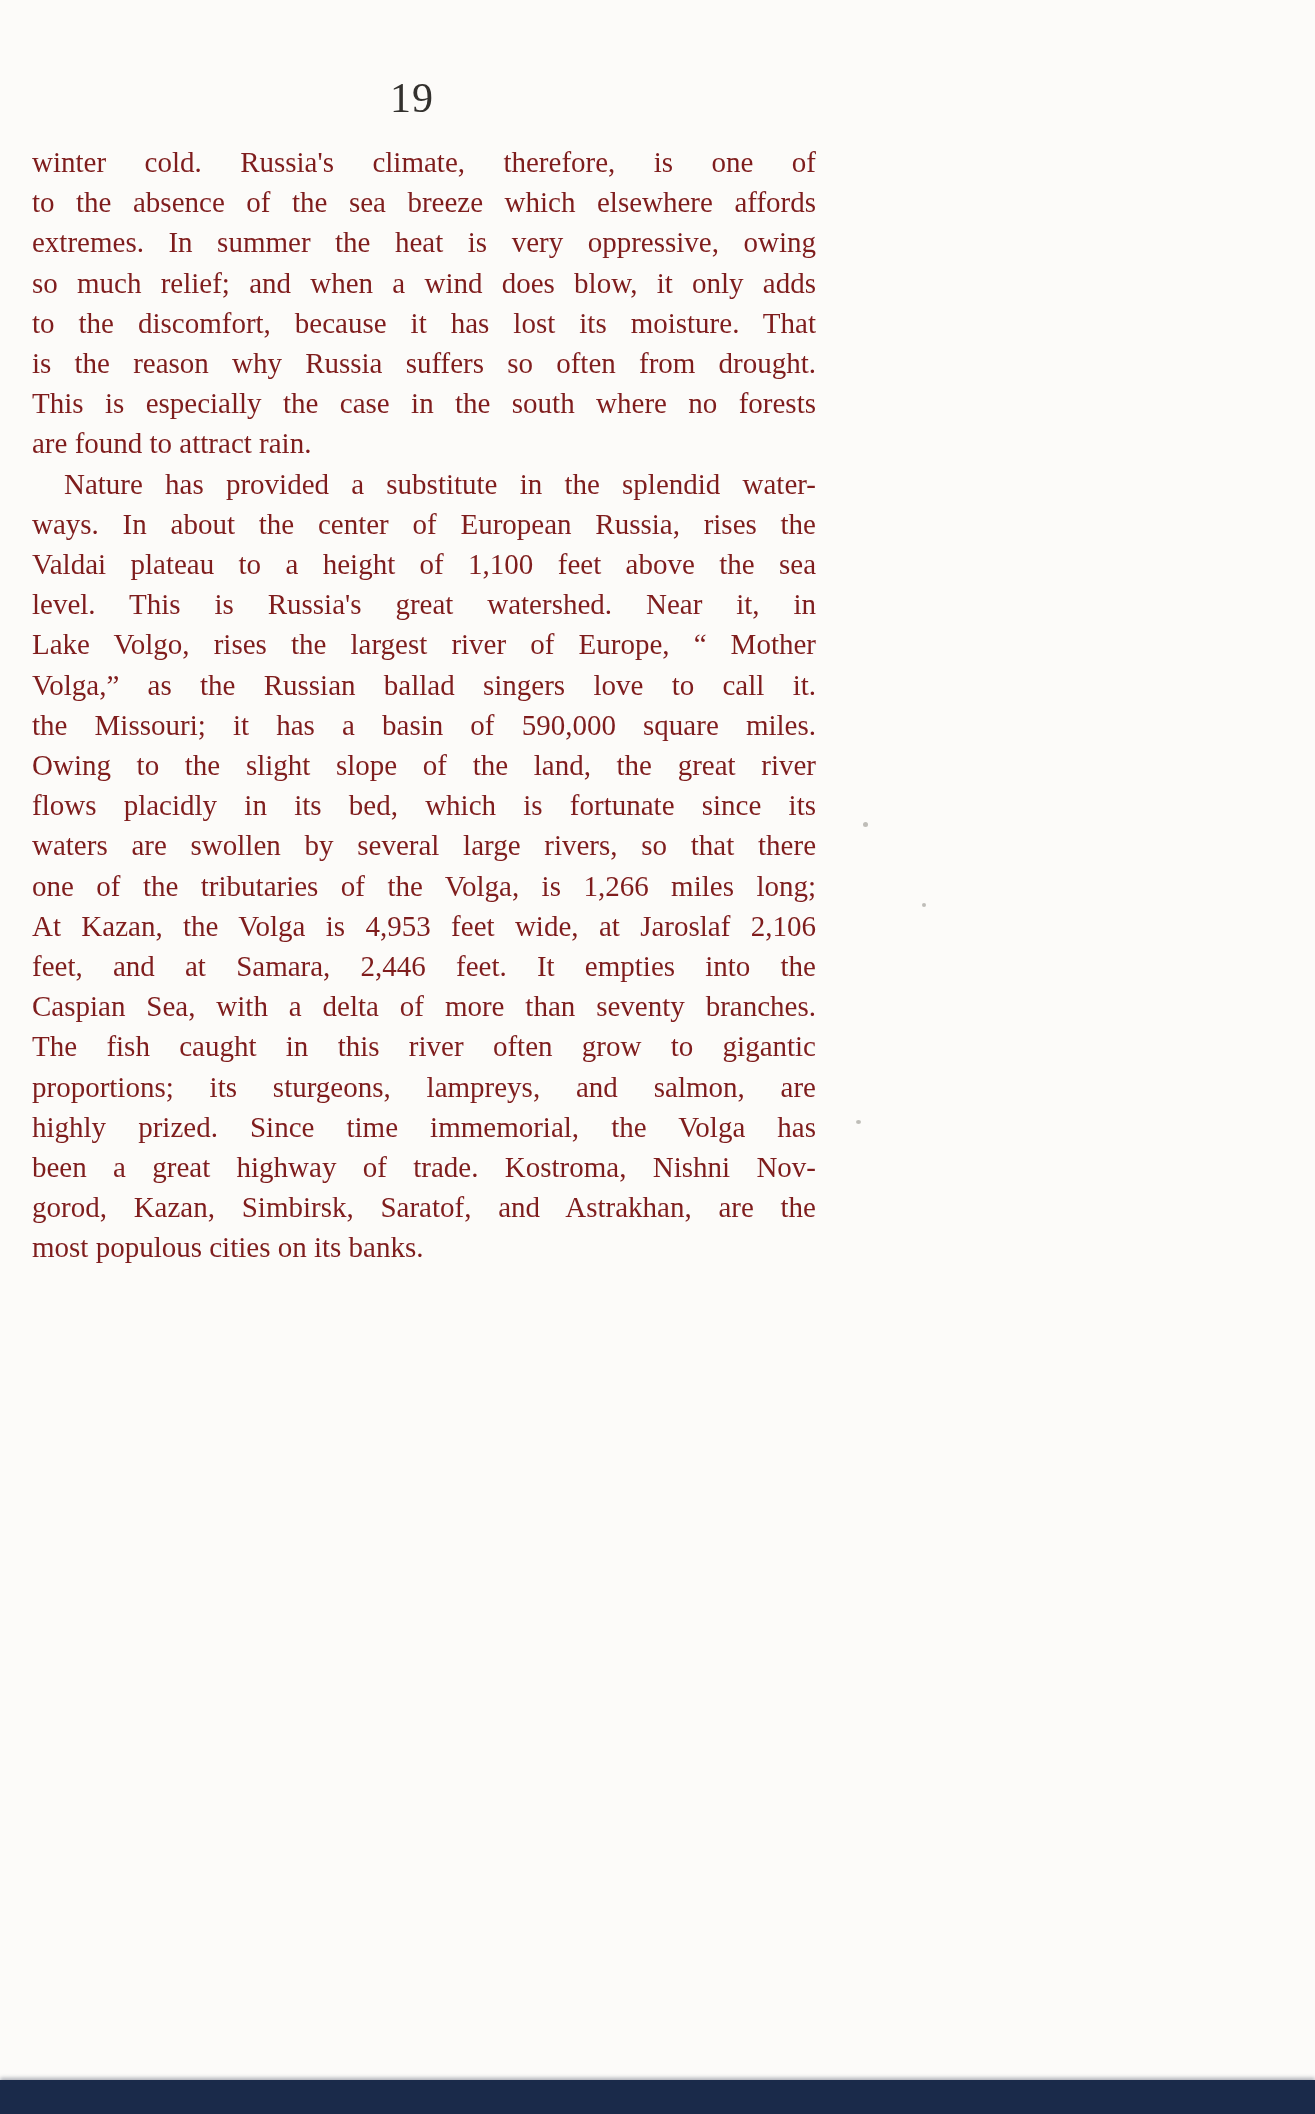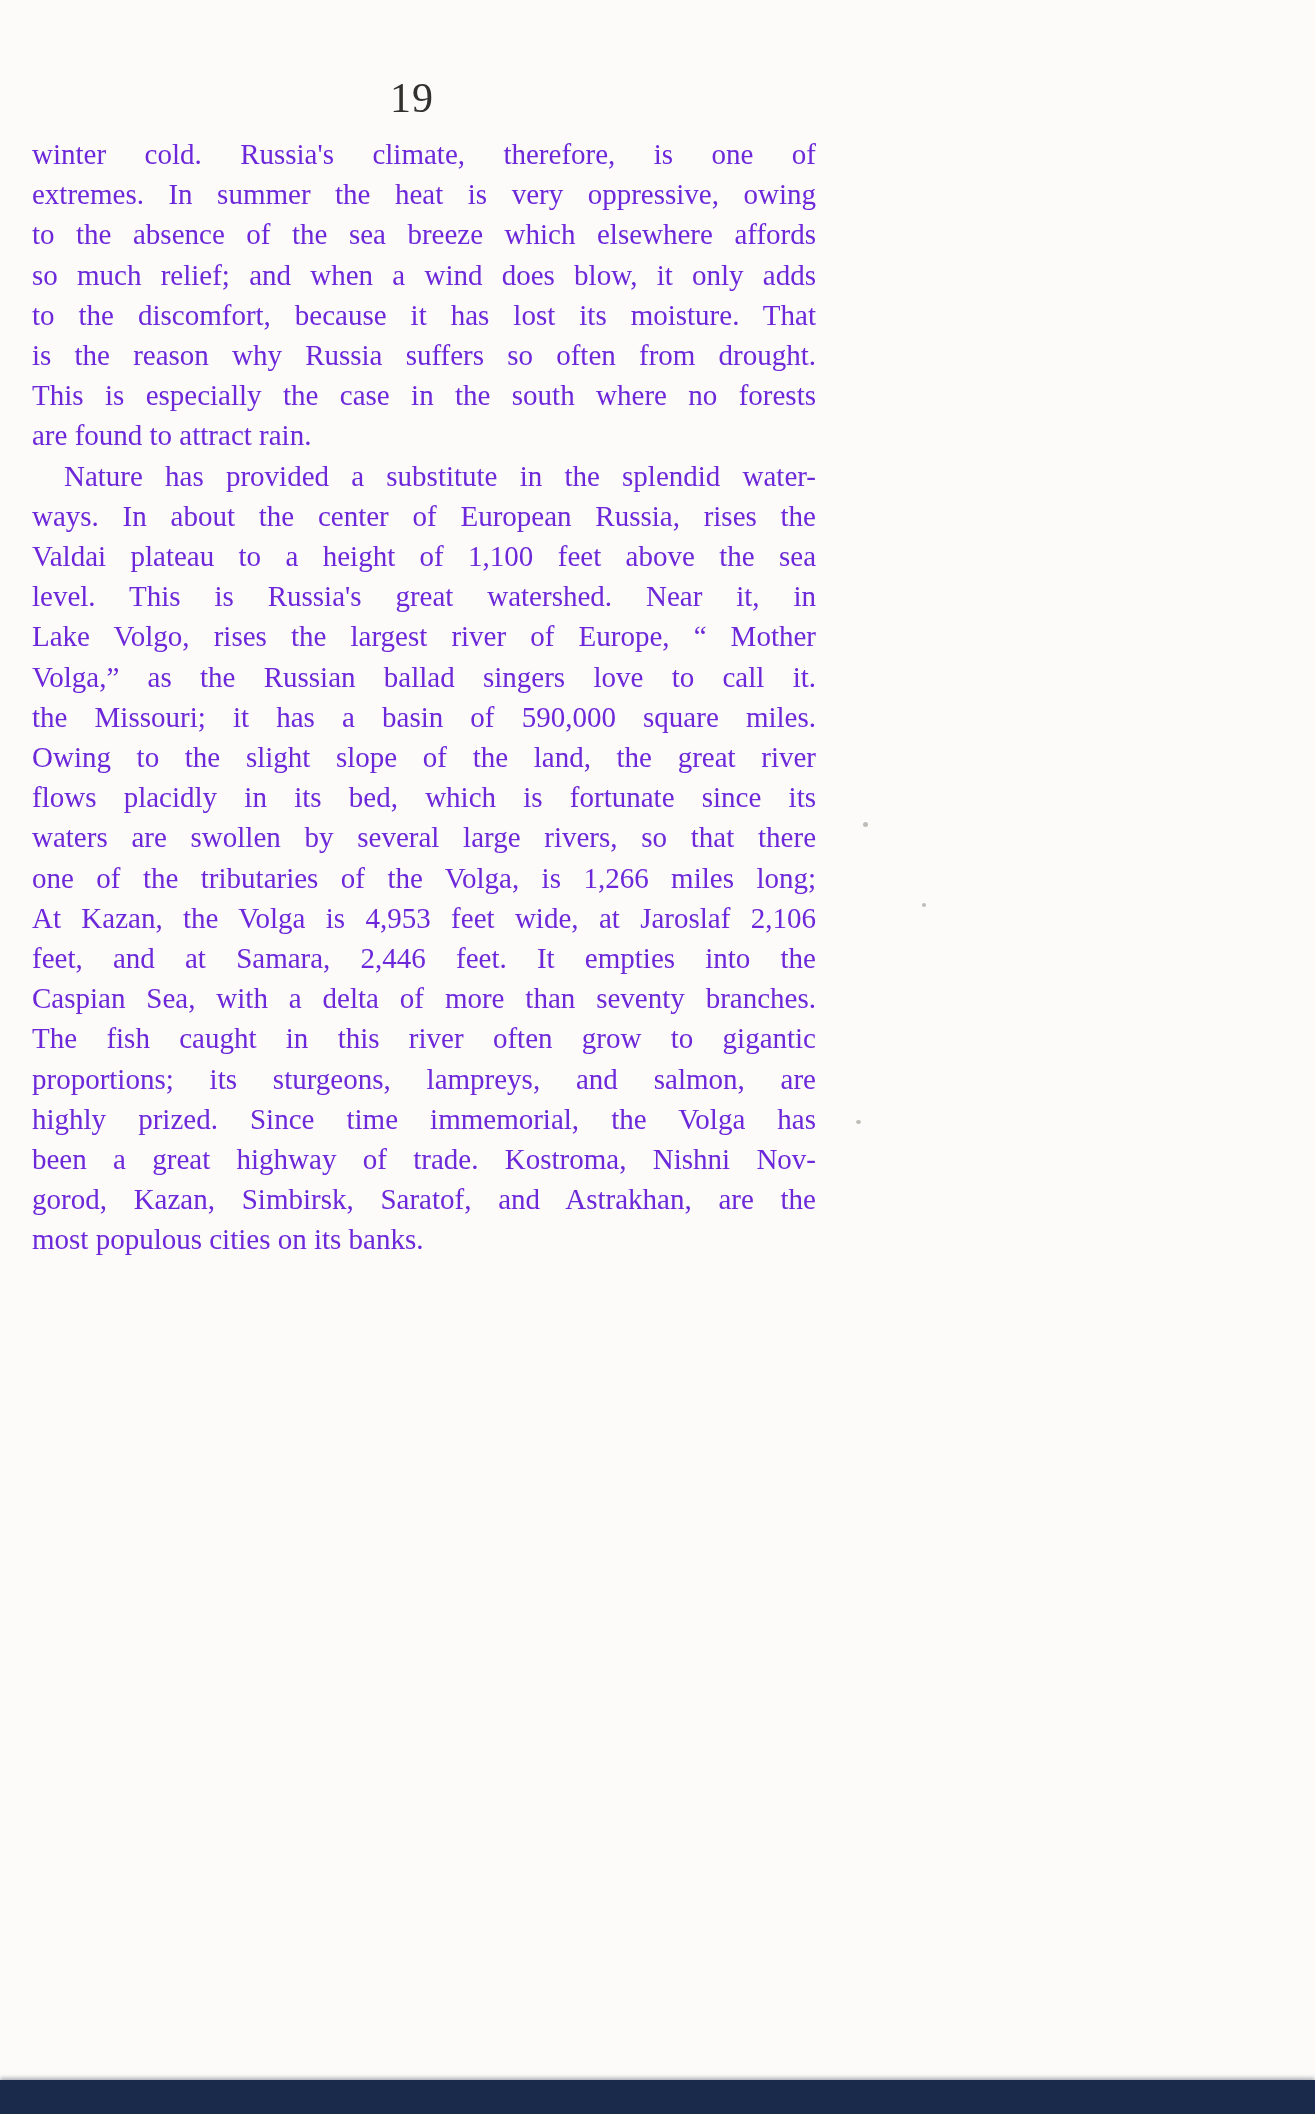--- a/index.html
+++ b/index.html
@@ -21,26 +21,26 @@
     top: 74px;
     left: 20px;
     width: 784px;
     text-align: center;
     font-size: 42px;
     letter-spacing: 1px;
     color: #33312e;
   }
   .text-block {
     position: absolute;
-    top: 134px;
+    top: 142px;
     left: 32px;
     width: 784px;
     font-size: 29px;
     line-height: 40.2px;
-    color: #6d28d9;
+    color: #7f1d1d;
   }
   .paragraph { margin: 0; }
   .line {
     text-align: justify;
     text-align-last: justify;
     -moz-text-align-last: justify;
     white-space: normal;
   }
   .line.last {
     text-align-last: left;
@@ -68,22 +68,22 @@
 </style>
 </head>
 <body>
 
 <div class="page">
   <div class="page-number">19</div>
 
   <div class="text-block">
       <div class="paragraph">
         <div class="line">winter cold.  Russia's climate, therefore, is one of</div>
+        <div class="line">to the absence of the sea breeze which elsewhere affords</div>
         <div class="line">extremes.  In summer the heat is very oppressive, owing</div>
-        <div class="line">to the absence of the sea breeze which elsewhere affords</div>
         <div class="line">so much relief; and when a wind does blow, it only adds</div>
         <div class="line">to the discomfort, because it has lost its moisture.  That</div>
         <div class="line">is the reason why Russia suffers so often from drought.</div>
         <div class="line">This is especially the case in the south where no forests</div>
         <div class="line last">are found to attract rain.</div>
       </div>
       <div class="paragraph">
         <div class="line indent">Nature has provided a substitute in the splendid water-</div>
         <div class="line">ways.  In about the center of European Russia, rises the</div>
         <div class="line">Valdai plateau to a height of 1,100 feet above the sea</div>

